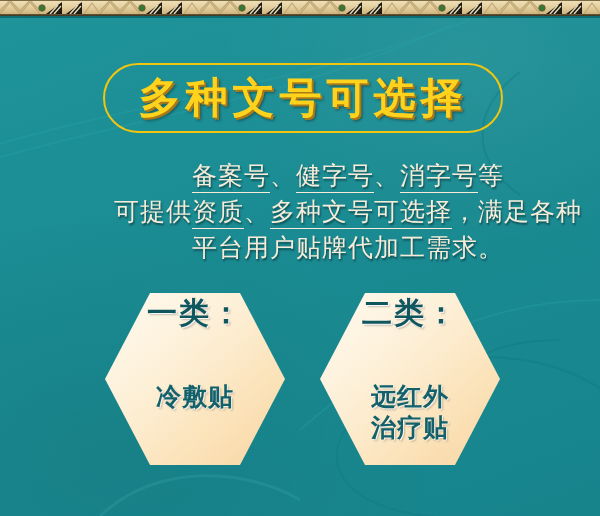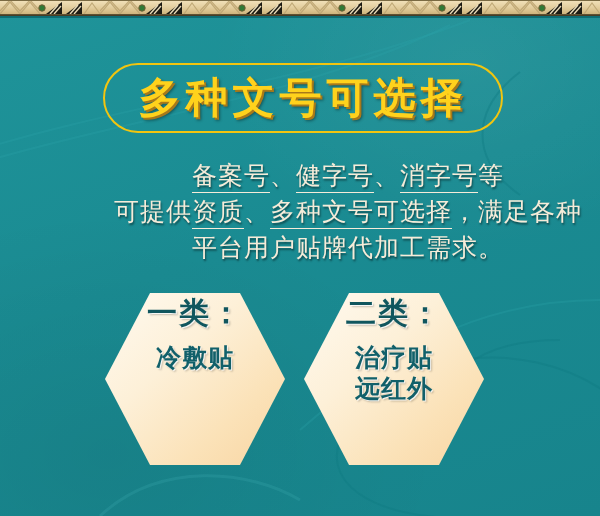--- a/index.html
+++ b/index.html
@@ -129,21 +129,21 @@
     width: 180px;
     height: 172px;
     clip-path: polygon(25% 0%, 75% 0%, 100% 50%, 75% 100%, 25% 100%, 0% 50%);
     background: linear-gradient(138deg, #fffaf0 0%, #fdf0d8 38%, #fbe2b8 72%, #f8d5a2 100%);
     filter: drop-shadow(3px 4px 4px rgba(0,0,0,0.30));
     display: flex;
     flex-direction: column;
     align-items: center;
   }
   #hex-1 { left: 105px; top: 293px; }
-  #hex-2 { left: 304px; top: 293px; }
+  #hex-2 { left: 320px; top: 293px; }
 
   .hex-title {
     font-family: "DejaVu Serif", "Liberation Serif", serif;
     font-weight: bold;
     font-size: 30px;
     color: #10565e;
     letter-spacing: 2px;
     text-shadow: 1px 1px 0 rgba(255,255,255,0.85), 2px 2px 2px rgba(0,0,0,0.22);
     margin-bottom: 8px;
     white-space: nowrap;
@@ -151,20 +151,21 @@
   .hex-sub {
     font-family: "DejaVu Serif", "Liberation Serif", serif;
     font-weight: bold;
     font-size: 25px;
     line-height: 31px;
     color: #11606a;
     letter-spacing: 1px;
     text-shadow: 1px 1px 0 rgba(255,255,255,0.8), 2px 2px 2px rgba(0,0,0,0.20);
     white-space: nowrap;
     text-align: center;
+    margin-top: 39px;
   }
 </style>
 </head>
 <body>
 
 <div id="poster">
 
   <div class="bg-base"></div>
   <svg class="bg-swirls" width="600" height="516" viewBox="0 0 600 516">
     <g fill="none" stroke="#2aa3a8" stroke-opacity="0.30" stroke-width="2">
@@ -239,18 +240,18 @@
   <div class="hex" id="hex-1">
     <div class="hex-title">一类：</div>
     <div class="hex-sub" id="hex-1-items">
         <div>冷敷贴</div>
       </div>
   </div>
 
   <div class="hex" id="hex-2">
     <div class="hex-title">二类：</div>
     <div class="hex-sub" id="hex-2-items">
+        <div>远红外</div>
         <div>治疗贴</div>
-        <div>远红外</div>
       </div>
   </div>
 
 </div>
 
 </body></html>

